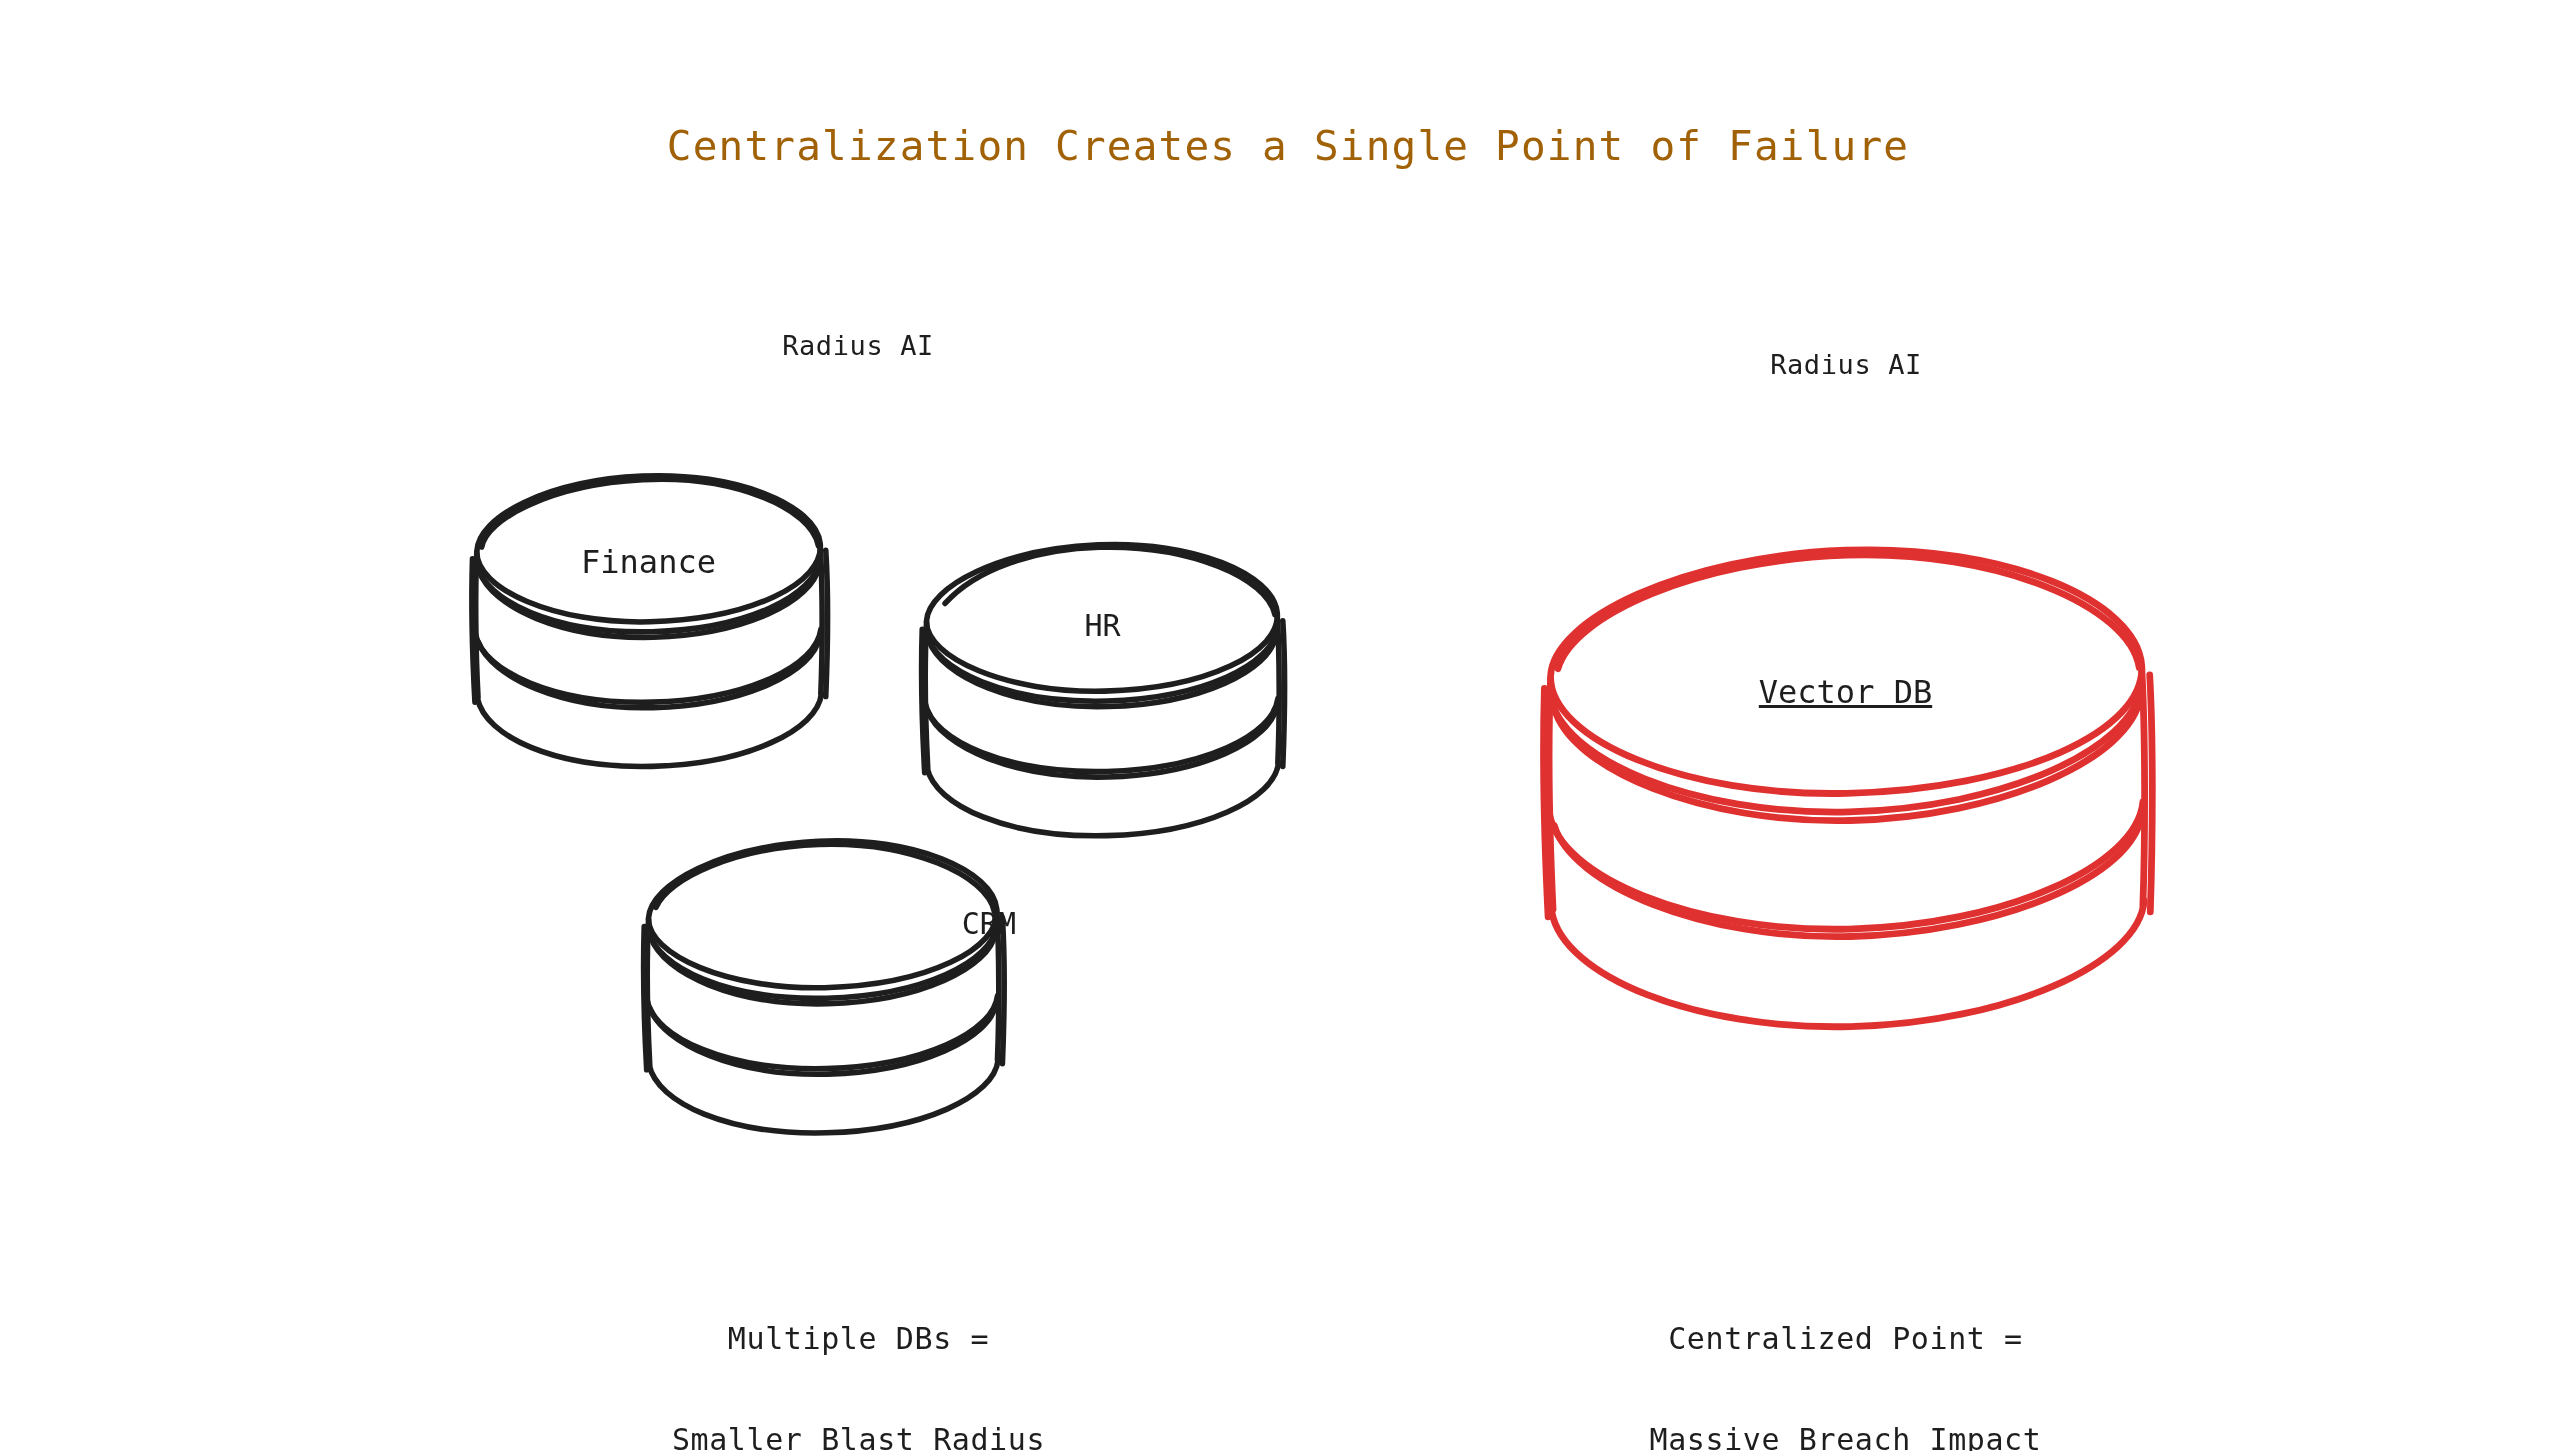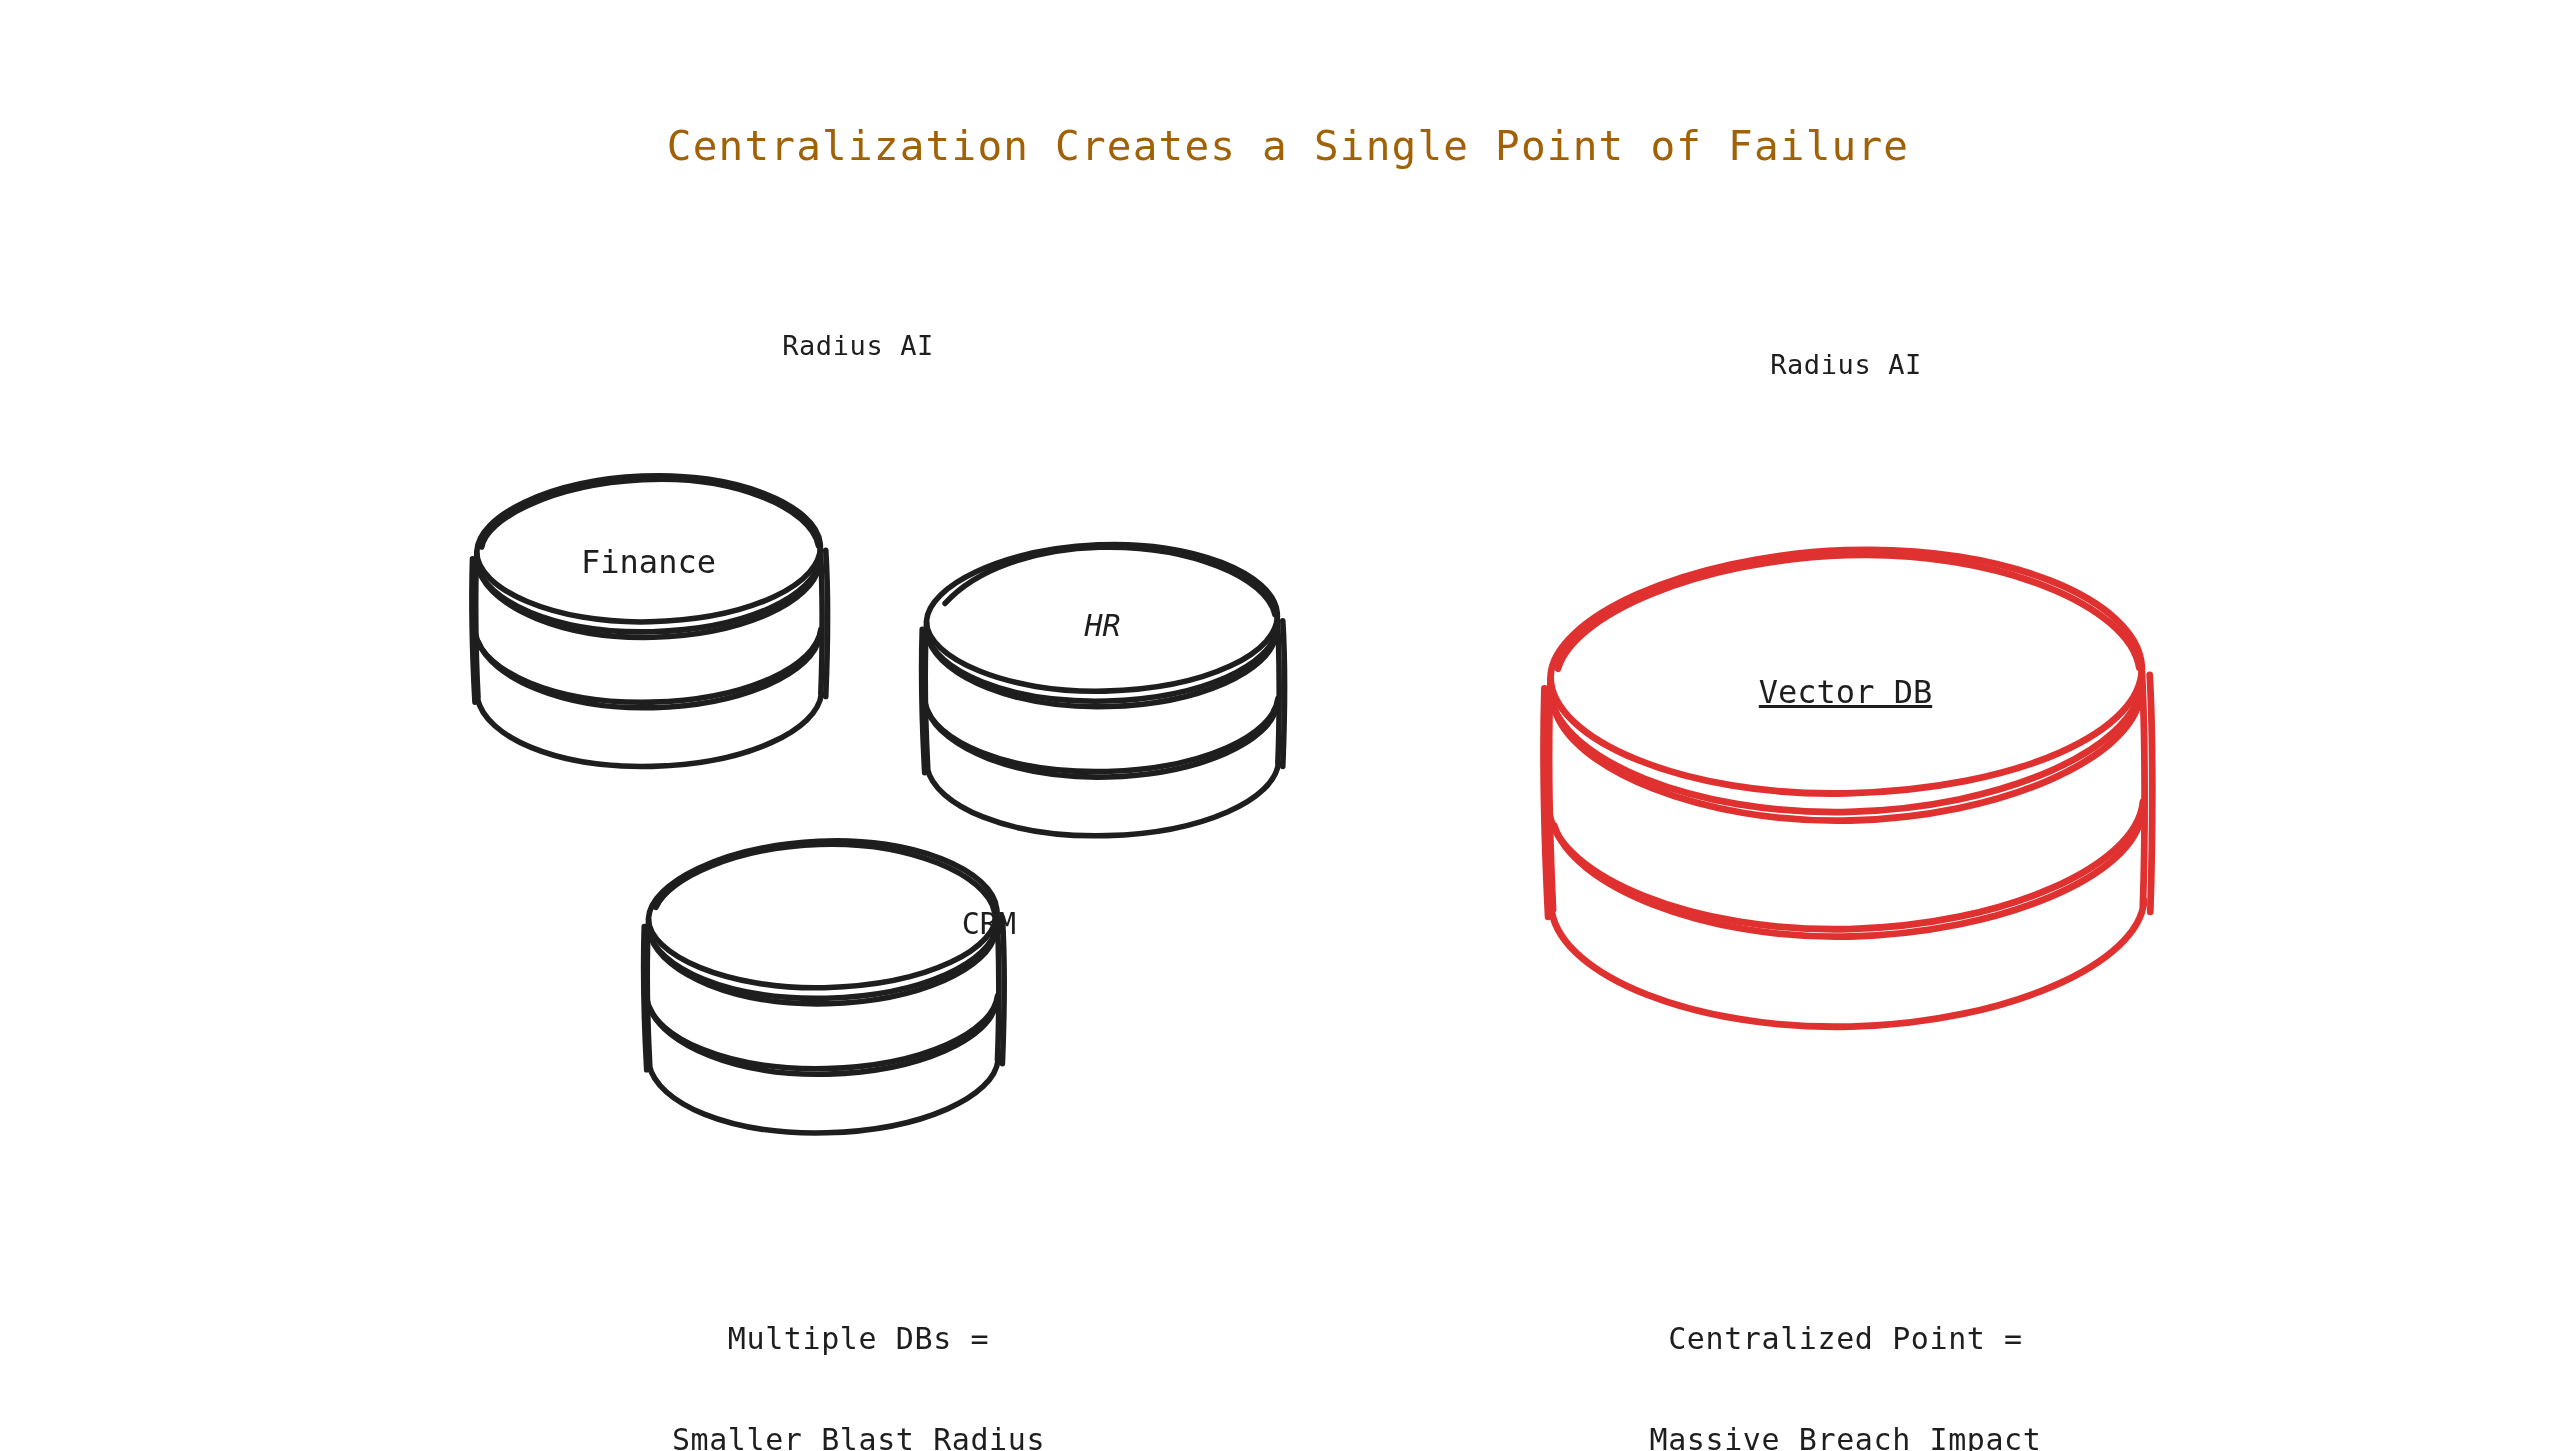--- a/index.html
+++ b/index.html
@@ -56,21 +56,21 @@
     text-align:center;
     color:#1e1e1e;
     white-space:pre;
     pointer-events:none;
   }
 
   #cyl-finance{left:457px;top:460px;width:383px;height:315px;}
   #label-finance{left:457px;top:543px;width:383px;font-size:32px;}
 
   #cyl-hr{left:908px;top:528px;width:389px;height:309px;}
-  #label-hr{left:908px;top:608px;width:389px;font-size:30px;font-style:italic;}
+  #label-hr{left:908px;top:608px;width:389px;font-size:30px;}
 
   #cyl-crm{left:630px;top:824px;width:386px;height:315px;}
   #label-crm{left:630px;top:906px;width:386px;font-size:30px;text-align:right;}
 
   #cyl-vector{left:1537px;top:528px;width:617px;height:506px;}
   #label-vector{left:1537px;top:673px;width:617px;font-size:32px;text-decoration:underline;}
 </style>
 </head>
 <body>
 

